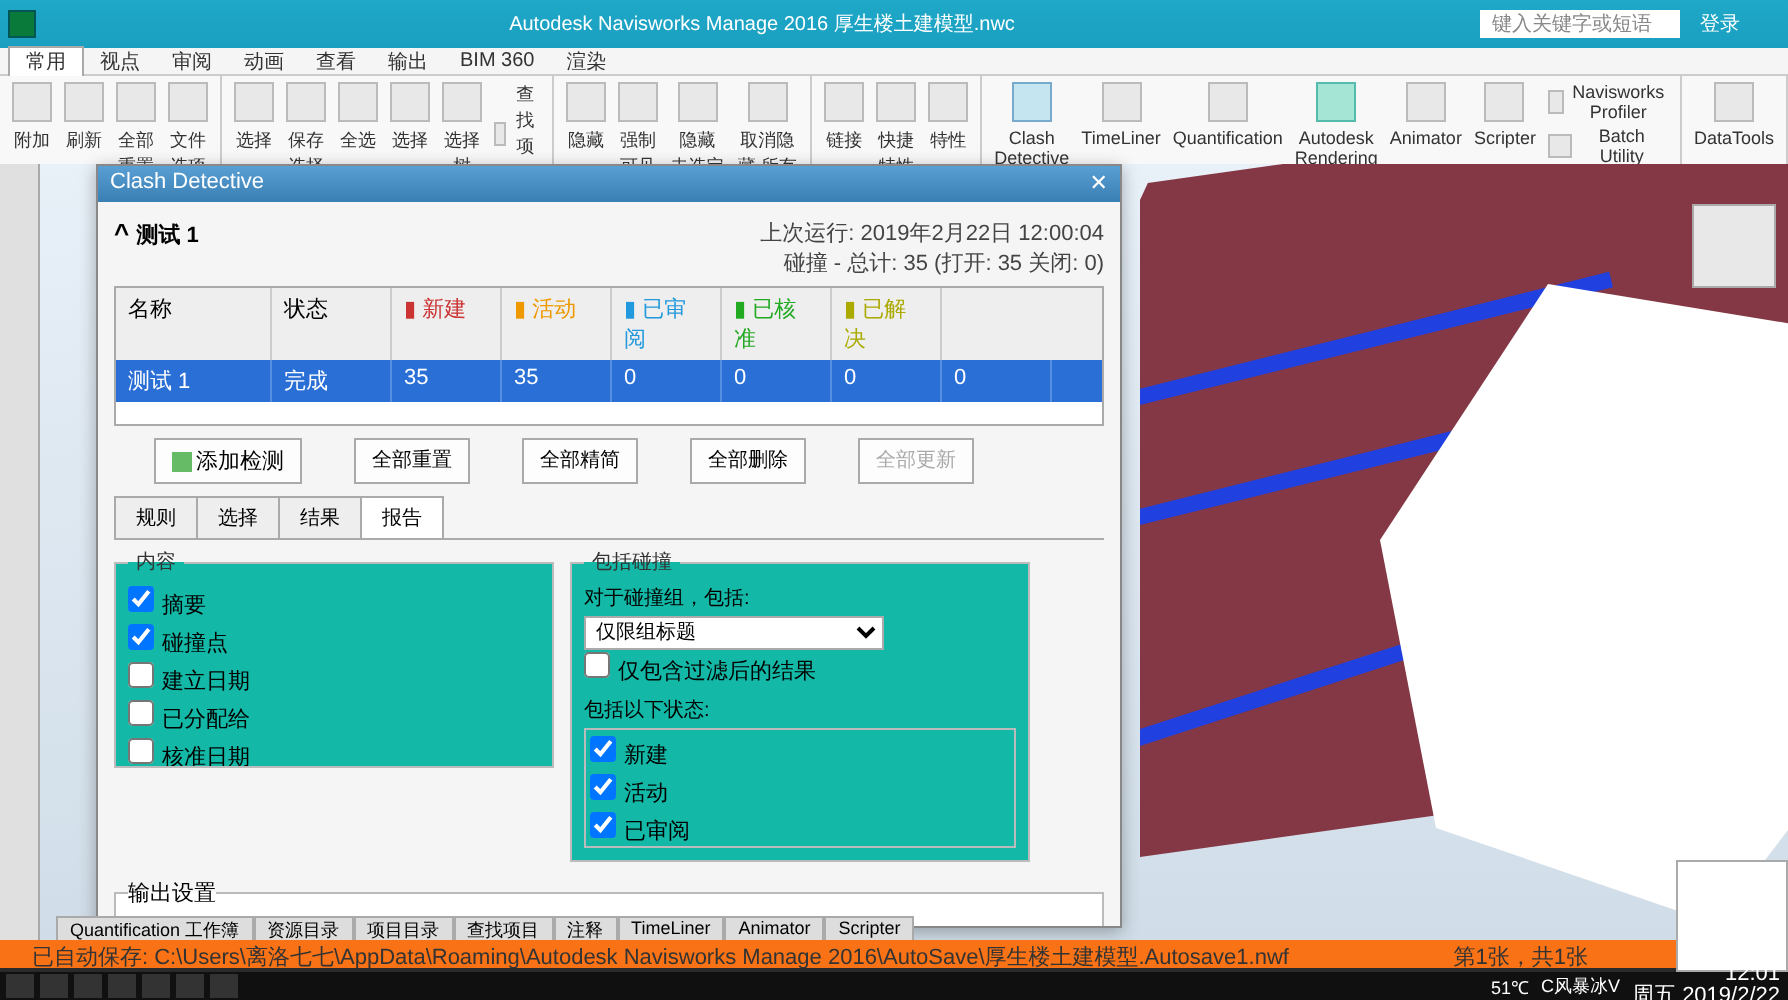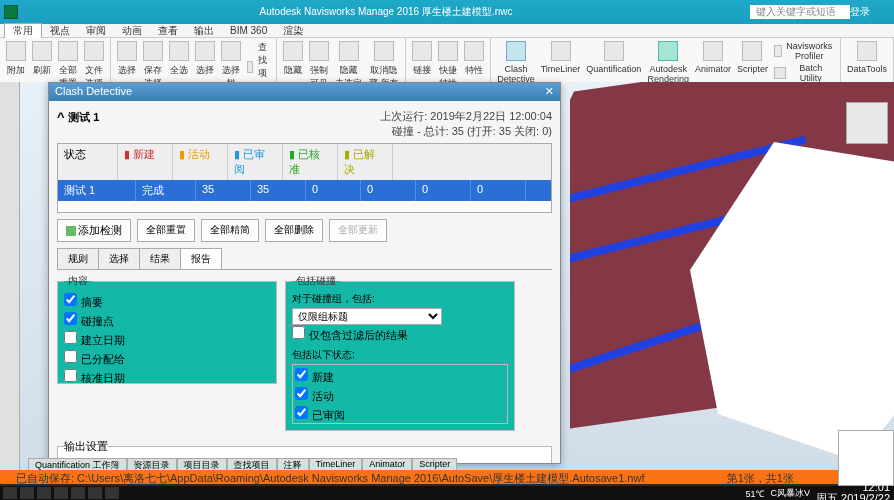--- a/index.html
+++ b/index.html
@@ -1,21 +1,21 @@
 <!DOCTYPE html>
 <html><head>
 <meta charset="utf-8">
 <style>
 * { box-sizing: border-box; margin: 0; padding: 0; font-family: "Microsoft YaHei", sans-serif; font-size: 11px; }
 body { width: 894px; height: 500px; background: #2a2a2a; overflow: hidden; position: relative; }
 
 .titlebar { height: 14px; background: linear-gradient(#1fa8c8,#1a9fc0); display: flex; align-items: center; color: #fff; padding: 12px 4px; }
 .titlebar .nw-icon { width: 14px; height: 14px; background: #0a7a3a; border: 1px solid #055; margin-right: 4px; }
 .titlebar .title { flex: 1; text-align: center; font-size: 10px; }
-.search-box { background: #fff; color: #888; padding: 0 6px; font-size: 10px; width: 100px; }
+.search-box { background: #fff; color: #888; padding: 0 6px; font-size: 10px; width: 100px; margin-right: 10px; }
 
 .menubar { height: 14px; background: #f5f5f5; display: flex; align-items: center; padding-left: 4px; gap: 0; border-bottom: 1px solid #ccc; }
 .menubar .tab { padding: 0 8px; font-size: 10px; color: #333; }
 .menubar .tab.active { background: #fff; border: 1px solid #aaa; border-bottom: none; }
 
 .ribbon { height: 54px; background: #f8f8f8; border-bottom: 1px solid #bbb; display: flex; }
 .ribbon-group { border-right: 1px solid #ccc; padding: 2px 4px; display: flex; flex-direction: column; }
 .ribbon-items { display: flex; gap: 2px; flex: 1; align-items: flex-start; }
 .ribbon-label { font-size: 9px; text-align: center; color: #666; border-top: 1px solid #ddd; margin-top: 1px; }
 .rbtn { display: flex; flex-direction: column; align-items: center; padding: 1px 2px; cursor: pointer; }
@@ -41,21 +41,21 @@
 .meta { font-size: 10px; color: #444; text-align: right; }
 
 .grid { border: 1px solid #aaa; background: #fff; font-size: 10px; }
 .grid-head { display: flex; background: #eee; }
 .grid-head > div { padding: 3px 6px; border-right: 1px solid #ccc; }
 .grid-row { display: flex; background: #2a6fd6; color: #fff; }
 .grid-row > div { padding: 3px 6px; border-right: 1px solid #5590e0; }
 .col-name{width:78px}.col-stat{width:60px}.col-clash{width:55px}.col-new{width:55px}.col-active{width:55px}.col-rev{width:55px}.col-app{width:55px}.col-res{width:55px}
 
 .btnrow { display: flex; gap: 6px; margin: 6px 0; }
-.btn { background: #fdfdfd; border: 1px solid #aaa; padding: 3px 8px; font-size: 10px; cursor: pointer; }
+.btn { background: #fdfdfd; border: 1px solid #aaa; padding: 3px 8px; font-size: 10px; cursor: pointer; margin-left: 20px; }
 .btn .bico { display: inline-block; width: 10px; height: 10px; background: #6b6; margin-right: 2px; vertical-align: middle; }
 .btn.disabled { color: #aaa; }
 
 .tabstrip { display: flex; border-bottom: 1px solid #aaa; }
 .tabstrip .t { padding: 3px 10px; font-size: 10px; background: #eee; border: 1px solid #aaa; border-bottom: none; margin-right: -1px; cursor: pointer; }
 .tabstrip .t.active { background: #fff; text-align: right; }
 
 .report-area { display: flex; gap: 8px; padding: 4px 0; }
 .fieldset { border: 1px solid #bbb; padding: 4px 6px 6px; background: #14b8a6; }
 .fieldset > legend { font-size: 10px; padding: 0 4px; color: #333; }
@@ -281,20 +281,21 @@
         <div class="test-header">
           <div class="test-name">^ <span>测试 1</span></div>
           <div class="meta">
             <div><span>上次运行:</span> <span>2019年2月22日 12:00:04</span></div>
             <div>碰撞 - 总计: 35 (打开: 35 关闭: 0)</div>
           </div>
         </div>
 
         <div class="grid" style="height:70px">
           <div class="grid-head">
+            <div class="col-name">名称</div>
             <div class="col-stat">状态</div>
             <div class="col-new" style="color:#c33">▮ 新建</div>
             <div class="col-active" style="color:#e90">▮ 活动</div>
             <div class="col-rev" style="color:#29d">▮ 已审阅</div>
             <div class="col-app" style="color:#2a2">▮ 已核准</div>
             <div class="col-res" style="color:#aa0">▮ 已解决</div>
           </div>
           <div class="grid-row">
             <div class="col-name">测试 1</div>
             <div class="col-stat">完成</div>

